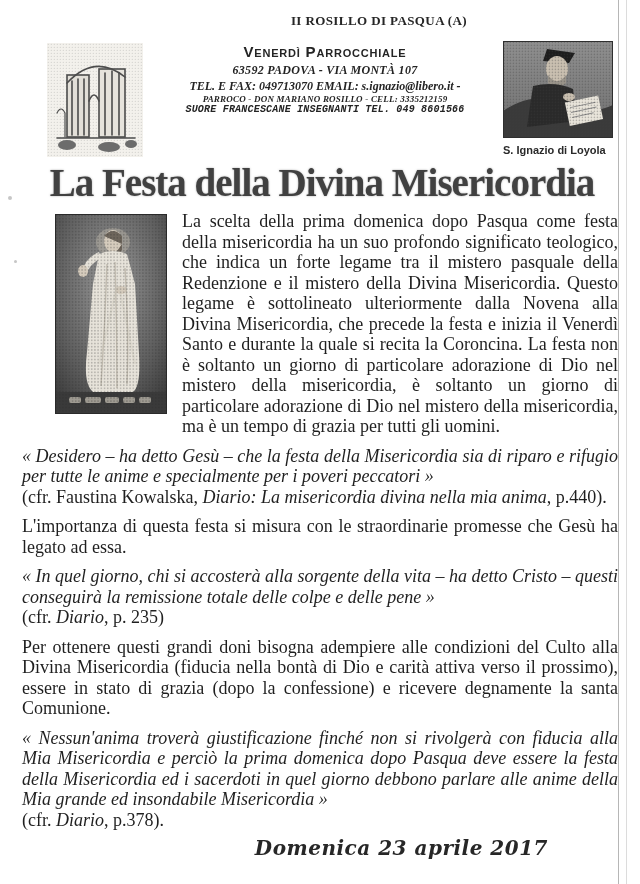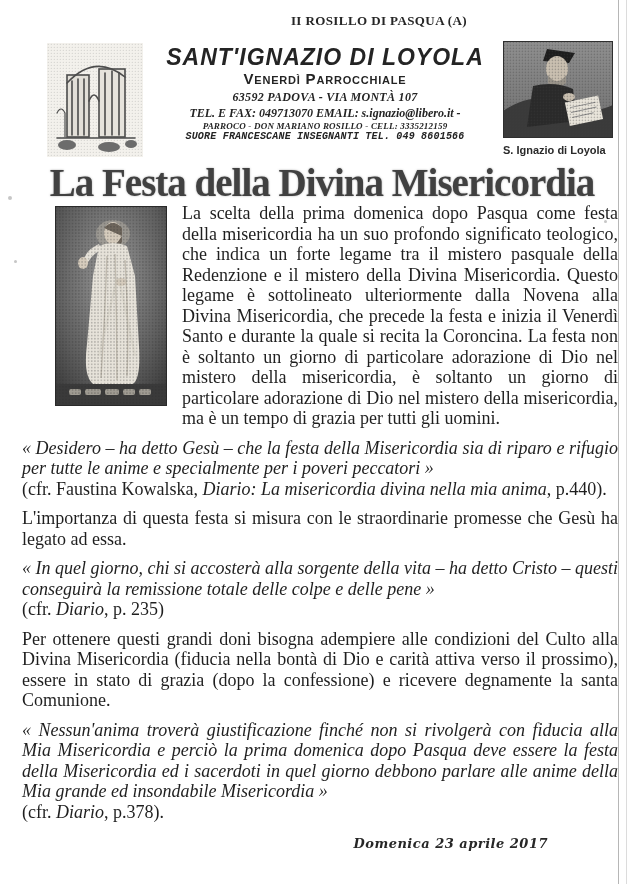--- a/index.html
+++ b/index.html
@@ -47,36 +47,36 @@
   .main-title{
     position:absolute;top:158px;left:0;width:640px;
     text-align:center;
     font-size:39px;font-weight:bold;letter-spacing:-1px;white-space:nowrap;
     color:#414141;
     text-shadow:0 0 2px rgba(90,90,90,.55);
     margin:2px;
   }
   
   .article{
-    position:absolute;top:203px;left:0;width:640px;
+    position:absolute;top:211px;left:0;width:640px;
     padding:0 22px;box-sizing:border-box;
     font-size:18px;line-height:20.5px;text-align:justify;
   }
   .mercy-float{float:left;width:112px;height:200px;margin:3px 15px 4px 33px;}
   .article p{margin:0 0 0 0;}
   .article .gap{margin-top:9px;}
   .quote{font-style:italic;}
   .cite{font-style:normal;}
   .cite .work{font-style:italic;}
   
   .date-line{
     position:absolute;top:836px;left:0;width:640px;
     text-align:right;padding-right:92px;box-sizing:border-box;
     font-family:"DejaVu Serif",serif;
-    font-style:italic;font-weight:600;font-size:13px;letter-spacing:.5px;color:#272727;
+    font-style:italic;font-weight:600;font-size:20px;letter-spacing:.5px;color:#272727;
   }
   
   .scan-line-1{position:absolute;top:0;left:618px;width:1px;height:884px;background:#b6b6b6;}
   .scan-line-2{position:absolute;top:0;left:626px;width:1px;height:884px;background:#dcdcdc;}
   .speck{position:absolute;background:#8d8d8d;border-radius:50%;opacity:.5;}
 </style>
 </head>
 <body>
 
 <div class="page">
@@ -110,21 +110,20 @@
         </g>
         <g fill="#6c6c6c">
           <ellipse cx="20" cy="102" rx="9" ry="5"></ellipse>
           <ellipse cx="62" cy="104" rx="11" ry="5"></ellipse>
           <ellipse cx="84" cy="101" rx="6" ry="4"></ellipse>
         </g>
       </svg>
     </div>
 
     <div class="header-center">
-      <div class="parish-name">SANT'IGNAZIO DI LOYOLA</div>
       <div class="community">Venerdì Parrocchiale</div>
       <div class="addr1">63592 PADOVA - VIA MONTÀ 107</div>
       <div class="addr2">TEL. E FAX: 049713070 EMAIL: s.ignazio@libero.it -</div>
       <div class="addr4">PARROCO - DON MARIANO ROSILLO - CELL: 3335212159</div>
       <div class="addr5">SUORE FRANCESCANE INSEGNANTI TEL. 049 8601566</div>
     </div>
 
     <div class="portrait-wrap">
       <svg width="110" height="97" viewBox="0 0 110 97" xmlns="http://www.w3.org/2000/svg">
         <defs>

